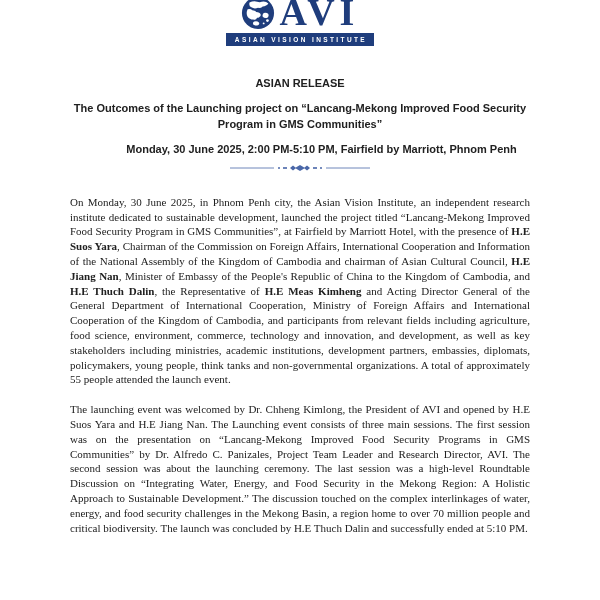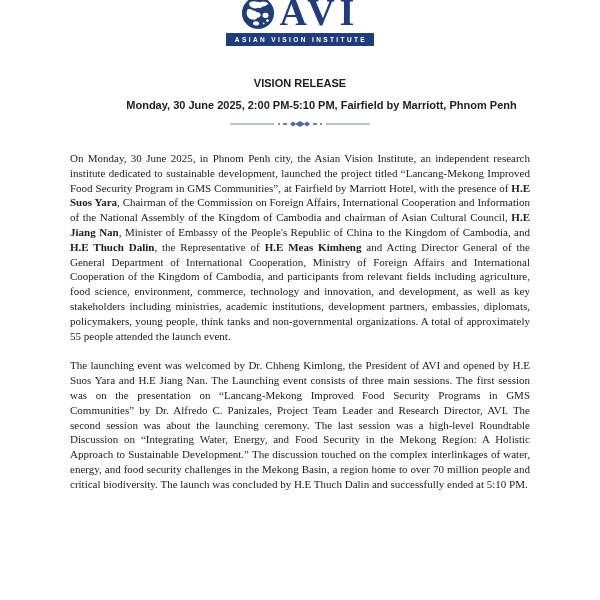--- a/index.html
+++ b/index.html
@@ -111,22 +111,23 @@
           <path d="M14 27 q3 -1 5 1 q1 2 -1 3 q-3 1 -5 -1 q-1 -2 1 -3 z" fill="#ffffff"></path>
           <circle cx="28" cy="26" r="1.4" fill="#ffffff"></circle>
           <circle cx="24" cy="29" r="1" fill="#ffffff"></circle>
         </svg>
       </span>
       <span class="logo-acronym">AVI</span>
     </div>
     <div class="logo-banner">ASIAN VISION INSTITUTE</div>
   </div>
 
-  <div class="kicker">VISION RELEASE</div>
+  <div class="kicker">ASIAN RELEASE</div>
 
+  <div class="doc-title">The Outcomes of the Launching project on “Lancang-Mekong Improved Food Security Program in GMS Communities”</div>
 
   <div class="event-info">Monday, 30 June 2025, 2:00 PM-5:10 PM, Fairfield by Marriott, Phnom Penh</div>
 
   <div class="divider">
     <svg width="140" height="10" viewBox="0 0 140 10">
       <g stroke="#4a67a8" fill="#4a67a8">
         <line x1="0" y1="5" x2="44" y2="5" stroke-width="0.8"></line>
         <circle cx="49" cy="5" r="1" stroke="none"></circle>
         <rect x="53" y="4.2" width="4" height="1.6" stroke="none"></rect>
         <path d="M60 5 l3 -2.4 l3 2.4 l-3 2.4 z" stroke="none"></path>

